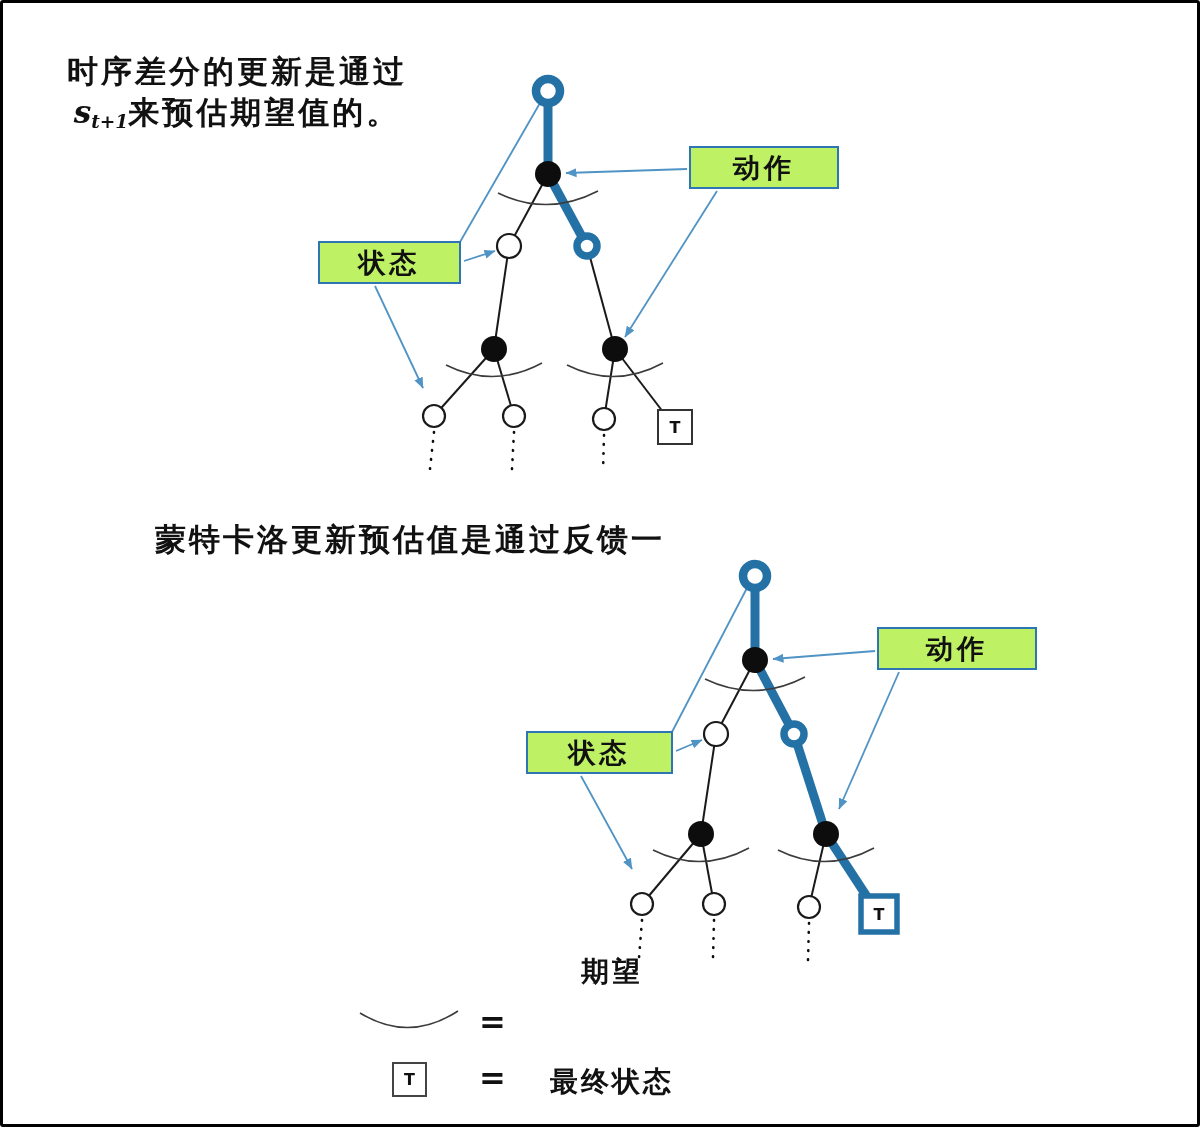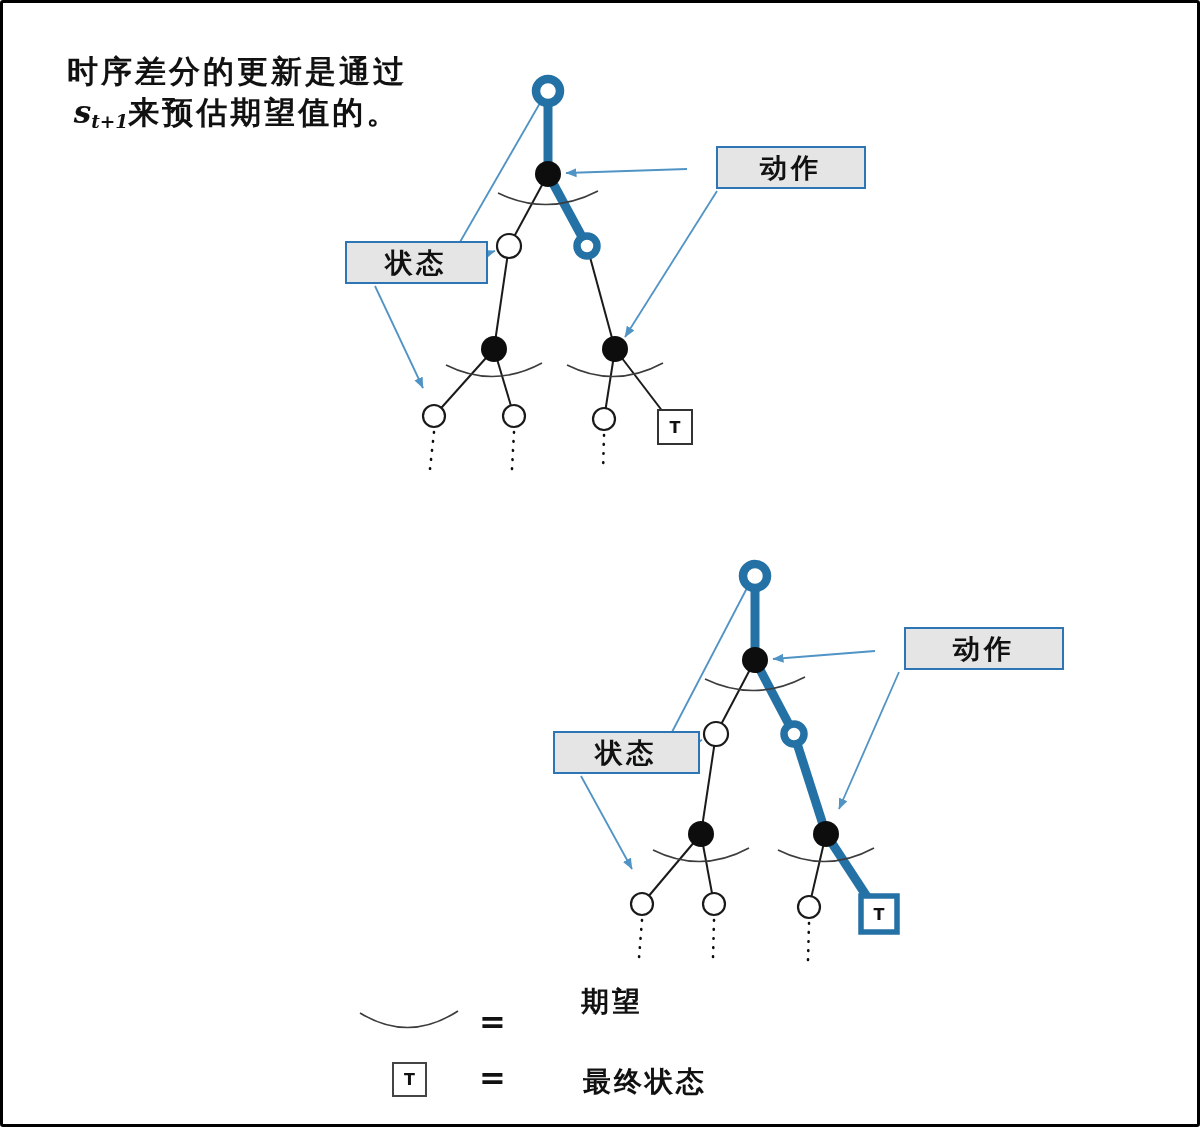--- a/index.html
+++ b/index.html
@@ -44,24 +44,24 @@
     letter-spacing:3px;
     white-space:nowrap;
     text-align:center;
   }
   .mathv{font-family:"DejaVu Serif","Liberation Serif",serif;font-style:italic;font-weight:700;letter-spacing:0;}
   .mathsub{font-family:"DejaVu Serif","Liberation Serif",serif;font-style:italic;font-weight:700;font-size:0.6em;vertical-align:-0.25em;letter-spacing:0;}
   .upright{letter-spacing:0;font-weight:700;}
   .callout-box{
     position:absolute;
     box-sizing:border-box;
-    background:#e5e5e5;
+    background:#bef264;
     border:2.5px solid var(--blue-box);
     display:flex;align-items:center;justify-content:center;
-    font-weight:700;font-size:27px;letter-spacing:4px;margin-left:27px;
+    font-weight:700;font-size:27px;letter-spacing:4px;
   }
   
   .legend-eq{position:absolute;font-weight:800;font-size:32px;}
   .legend-text{position:absolute;font-weight:700;font-size:28px;letter-spacing:3px;}
   .legend-tbox{
     position:absolute;width:35px;height:35px;box-sizing:border-box;
     border:2px solid #444;background:#fff;
     display:flex;align-items:center;justify-content:center;
     font-size:16px;font-weight:600;
   }
@@ -163,38 +163,38 @@
     <path class="arc" d="M 357 1010 Q 406 1040 455 1008"></path>
   </svg>
 
   <div class="heading" style="left:64px;top:48px;">
     <span>时序差分的更新是通过</span><br>
     <span class="mathv">s</span><span class="mathsub">t+1</span><span>来预估期望值的。</span>
   </div>
 
 
   <div class="heading" style="left:152px;top:516px;">
-    <br>
+    <span>蒙特卡洛更新预估值是通过反馈一</span><br>
   </div>
 
   <div class="callout-box" style="left:315px;top:238px;width:143px;height:43px;">
     <span>状态</span>
   </div>
   <div class="callout-box" style="left:686px;top:143px;width:150px;height:43px;">
     <span>动作</span>
   </div>
   <div class="callout-box" style="left:523px;top:728px;width:147px;height:43px;">
     <span>状态</span>
   </div>
   <div class="callout-box" style="left:874px;top:624px;width:160px;height:43px;">
     <span>动作</span>
   </div>
 
   <div class="legend-eq" style="left:476px;top:1000px;">=</div>
-  <div class="legend-text" style="left:578px;top:980px;">期望</div>
+  <div class="legend-text" style="left:578px;top:950px;">期望</div>
 
   <div class="legend-tbox" style="left:389px;top:1059px;">
     <span>T</span>
   </div>
   <div class="legend-eq" style="left:476px;top:1056px;">=</div>
-  <div class="legend-text" style="left:580px;top:1060px;">最终状态</div>
+  <div class="legend-text" style="left:547px;top:1060px;">最终状态</div>
 
 </div>
 
 </body></html>

